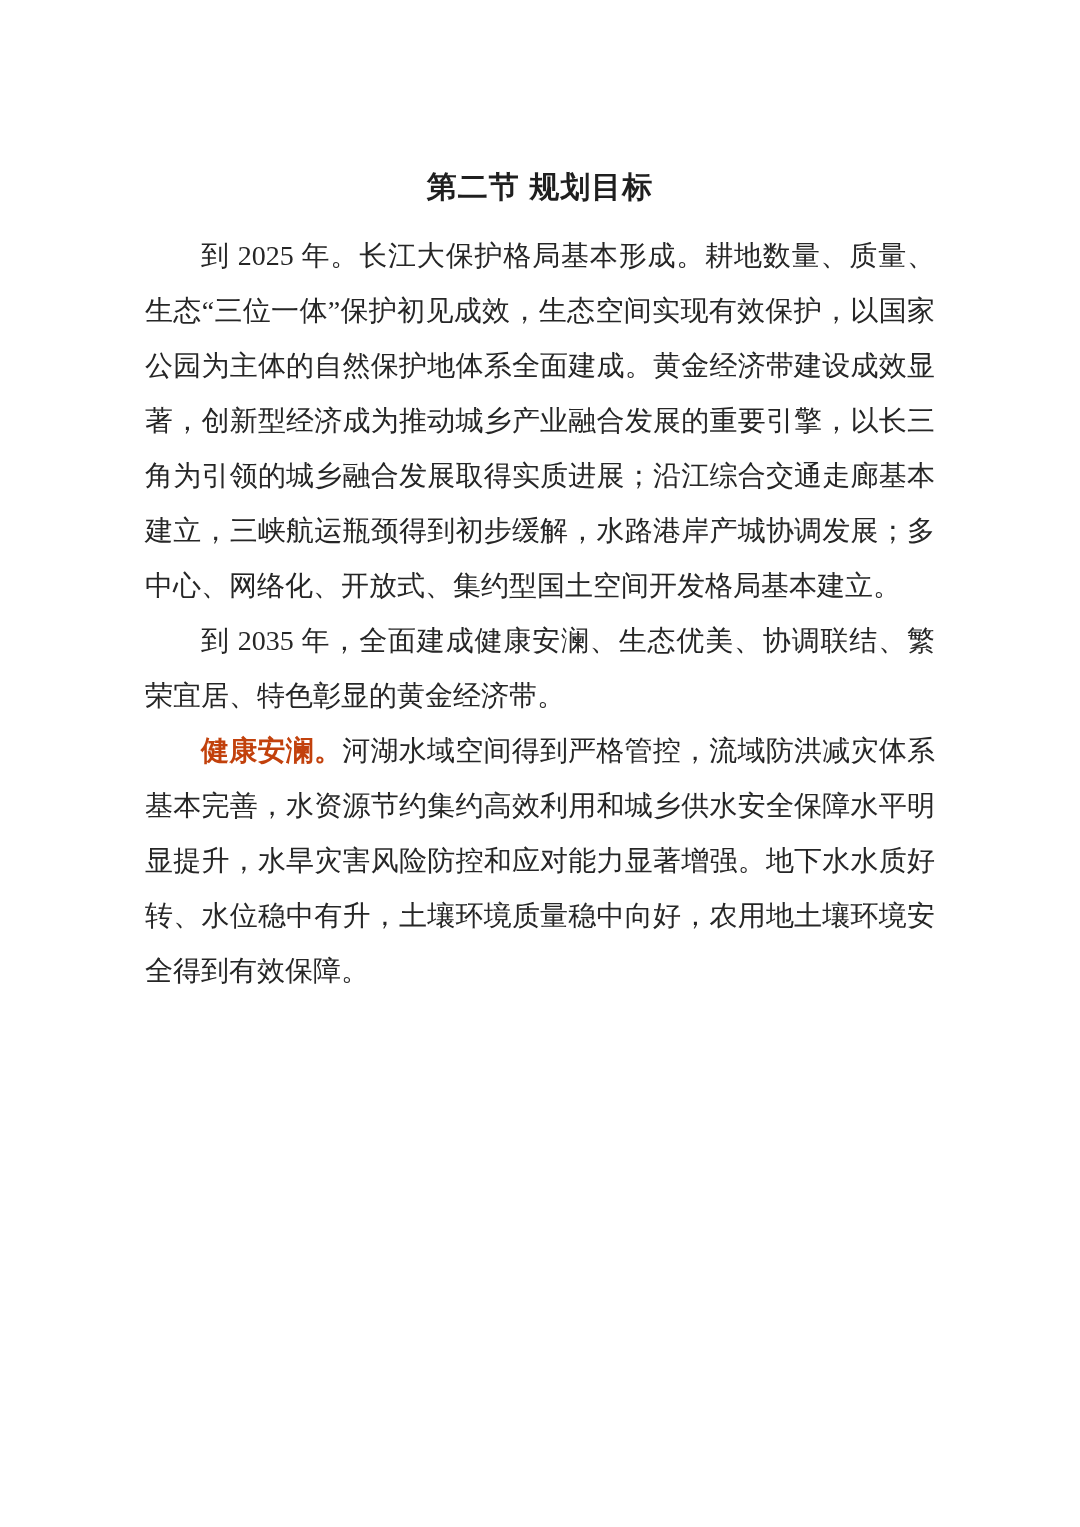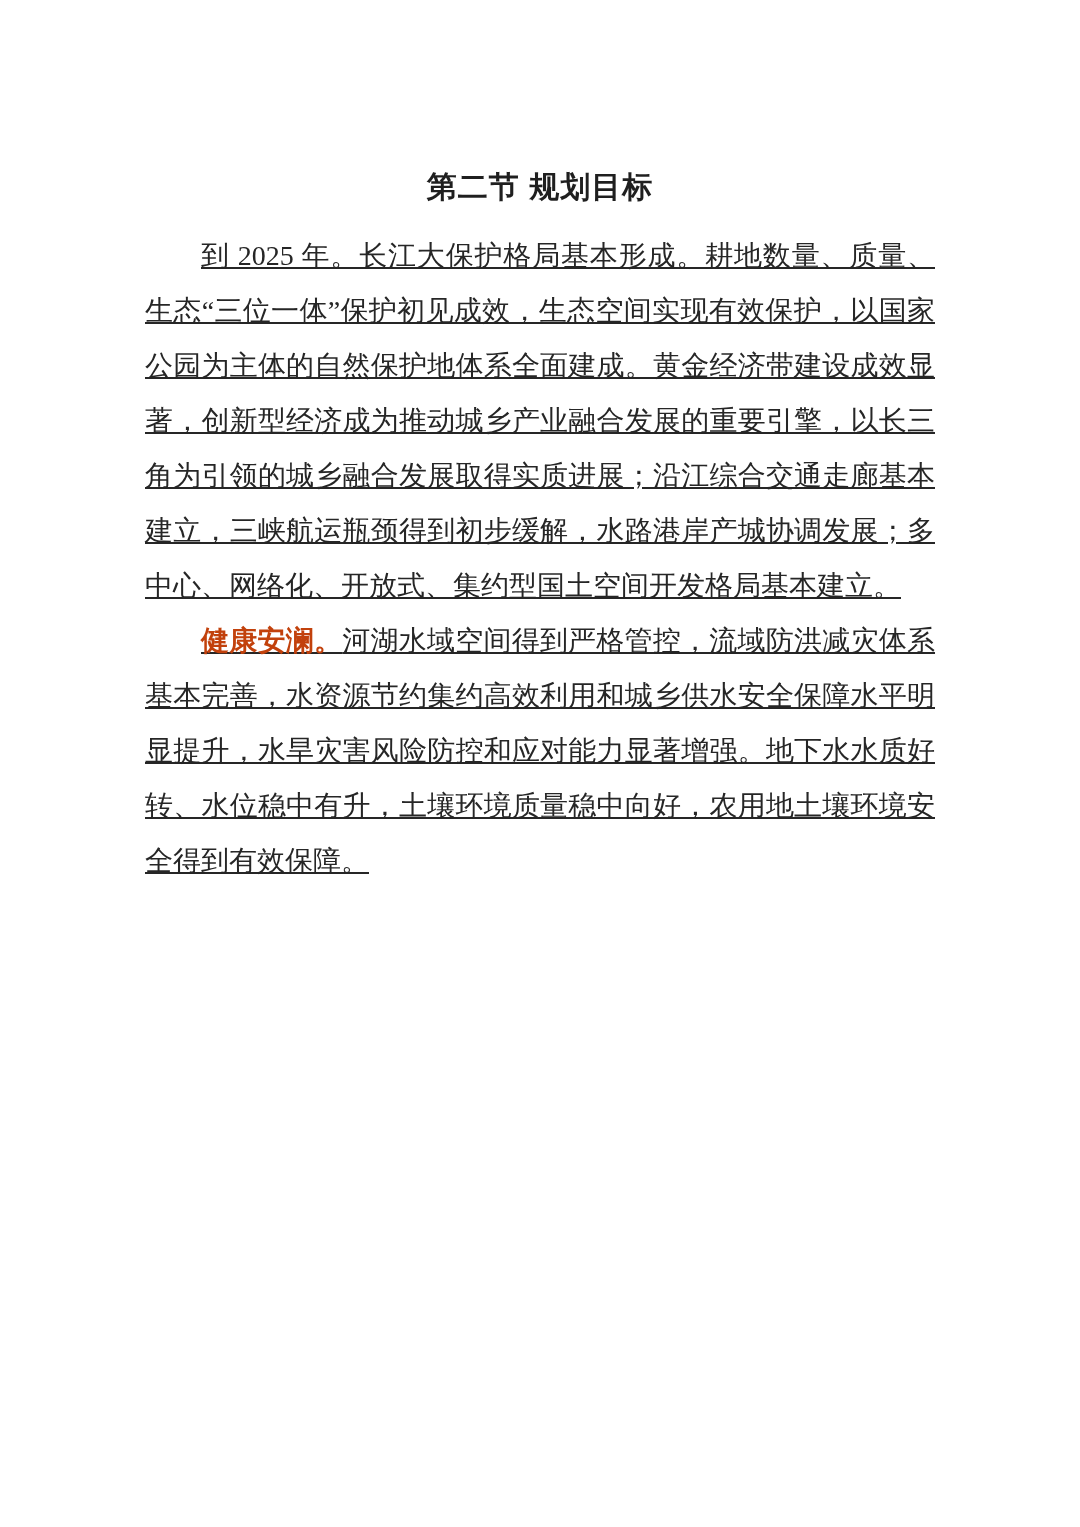--- a/index.html
+++ b/index.html
@@ -38,21 +38,20 @@
     width: 790px;
   }
   .content p {
     margin: 0;
     font-size: 28px;
     line-height: 55px;
     text-align: justify;
     text-justify: inter-ideograph;
     text-indent: 2em;
     color: #262626;
-    text-decoration: underline;
   }
   .content p .lead {
     font-weight: bold;
     color: #c2410c;
   }
   .page-number {
     position: absolute;
     top: 1360px;
     left: 147px;
     font-size: 27px;
@@ -66,20 +65,21 @@
 <body>
 
 <div class="page">
 
   <h1 class="section-title">第二节 规划目标</h1>
 
   <div class="content">
 
     <p><span>到 2025 年。长江大保护格局基本形成。耕地数量、质量、生态“三位一体”保护初见成效，生态空间实现有效保护，以国家公园为主体的自然保护地体系全面建成。黄金经济带建设成效显著，创新型经济成为推动城乡产业融合发展的重要引擎，以长三角为引领的城乡融合发展取得实质进展；沿江综合交通走廊基本建立，三峡航运瓶颈得到初步缓解，水路港岸产城协调发展；多中心、网络化、开放式、集约型国土空间开发格局基本建立。</span></p>
 
+    <p><span>到 2035 年，全面建成健康安澜、生态优美、协调联结、繁荣宜居、特色彰显的黄金经济带。</span></p>
 
     <p><span class="lead">健康安澜。</span><span>河湖水域空间得到严格管控，流域防洪减灾体系基本完善，水资源节约集约高效利用和城乡供水安全保障水平明显提升，水旱灾害风险防控和应对能力显著增强。地下水水质好转、水位稳中有升，土壤环境质量稳中向好，农用地土壤环境安全得到有效保障。</span></p>
 
 
   </div>
 
   <div class="page-number">— 10 —</div>
 
 </div>
 

